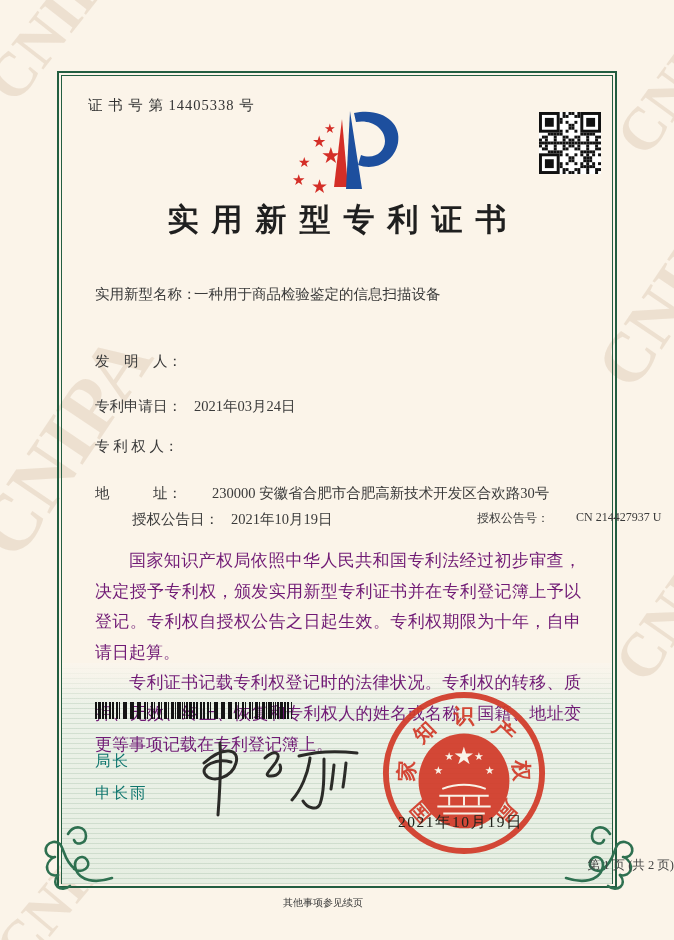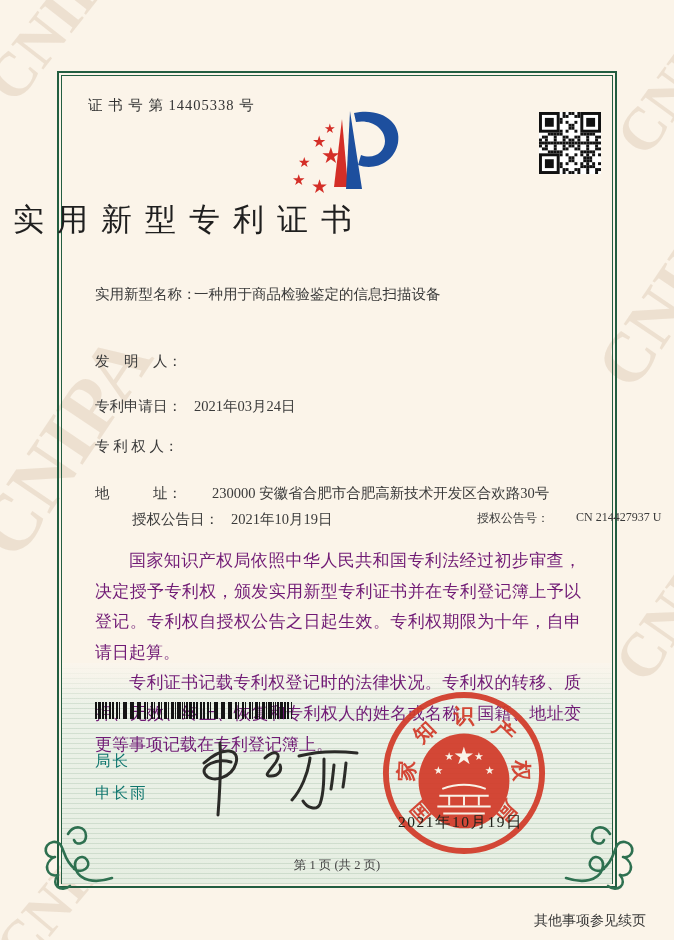--- a/index.html
+++ b/index.html
@@ -13,40 +13,40 @@
   .band{position:absolute;left:62px;top:663px;width:550px;height:221px;z-index:3;
         background:
           repeating-linear-gradient(180deg, rgba(120,158,128,0.22) 0 1px, rgba(233,240,229,0) 1px 5px),
           linear-gradient(180deg,#edf2e9,#e6eee2);}
   .band-fade{position:absolute;left:0;top:0;width:100%;height:42px;
         background:linear-gradient(180deg,#fbf5ec, rgba(251,245,236,0));}
   .content{position:absolute;left:0;top:0;width:674px;height:940px;z-index:5;}
   .certno{position:absolute;left:88px;top:96px;font-size:14.5px;letter-spacing:1px;color:#333;}
   .logo{position:absolute;left:278px;top:101px;}
   .qr{position:absolute;left:539px;top:112px;}
-  .title{position:absolute;left:0;top:199px;width:674px;
-         font-size:31px;font-weight:normal;color:#1f1f1f;letter-spacing:13px;text-indent:13px;}
+  .title{position:absolute;left:0;top:199px;width:674px;text-align:center;
+         font-size:31px;font-weight:bold;color:#1f1f1f;letter-spacing:13px;text-indent:13px;}
   .frow{position:absolute;left:95px;font-size:14.5px;display:flex;color:#3a3a3a;}
   .flabel{display:inline-block;width:99px;white-space:pre;flex:none;}
   .fvalue{white-space:pre;}
   .grant2{position:absolute;left:345px;top:0;display:flex;font-size:12px;}
   .paras{position:absolute;left:95px;top:546px;width:486px;font-size:17px;line-height:1.8;
          text-align:justify;color:#701a75;}
   .paras p{margin:0;text-indent:2em;}
   .barcode{position:absolute;left:95px;top:702px;width:197px;height:17px;z-index:6;
      background:
        repeating-linear-gradient(90deg,#141414 0 2px, rgba(0,0,0,0) 2px 3px, #141414 3px 4px, rgba(0,0,0,0) 4px 7px),
        repeating-linear-gradient(90deg, rgba(0,0,0,0) 0 4px, #141414 4px 6px, rgba(0,0,0,0) 6px 11px, #141414 11px 12px, rgba(0,0,0,0) 12px 13px);}
   .director{position:absolute;left:95px;top:751px;font-size:15.5px;color:#0f766e;z-index:6;letter-spacing:2px;}
   .director div{margin-bottom:11px;}
   .sig{position:absolute;left:168px;top:731px;z-index:6;}
   .seal{position:absolute;left:380px;top:689px;z-index:6;opacity:0.93;}
   .sealdate{position:absolute;left:398px;top:812px;z-index:7;font-size:15.5px;color:#20241c;letter-spacing:1.5px;}
-  .pageno{position:absolute;left:0;top:857px;width:674px;text-align:center;font-size:12.5px;color:#444;z-index:6;}
-  .footnote{position:absolute;left:0;top:896px;width:646px;text-align:right;font-size:14px;color:#3a3a3a;z-index:6;margin-top:16px;}
+  .pageno{position:absolute;left:0;top:857px;width:674px;text-align:right;font-size:12.5px;color:#444;z-index:6;}
+  .footnote{position:absolute;left:0;top:896px;width:646px;text-align:center;font-size:10px;color:#3a3a3a;z-index:6;}
   .flourish{position:absolute;z-index:6;}
   .fl-left{left:28px;top:812px;}
   .fl-right{left:562px;top:812px;transform:scaleX(-1);}
 </style>
 </head>
 <body>
 
 <div class="page">
 
   <div class="wm" style="left:-38px;top:-18px;font-size:62px;transform:rotate(-52deg);">CNIPA</div>

